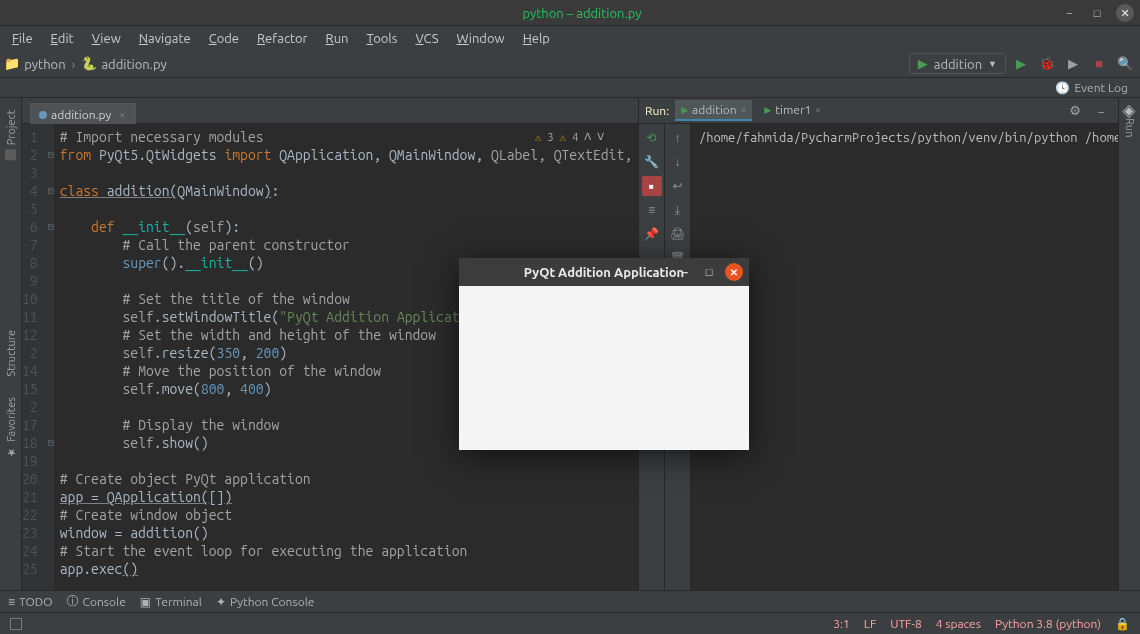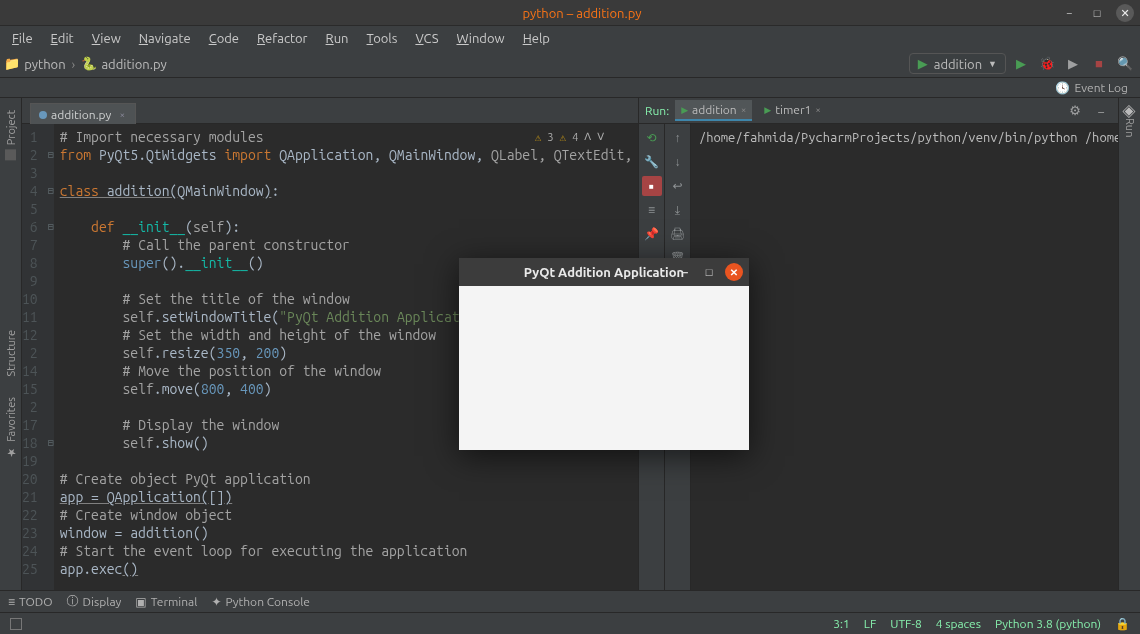--- a/index.html
+++ b/index.html
@@ -1,19 +1,19 @@
 <!DOCTYPE html>
 <html><head>
 <meta charset="utf-8">
 <style>
 * { margin:0; padding:0; box-sizing:border-box; }
 body { font-family:"Segoe UI",Ubuntu,sans-serif; font-size:13px; background:#2b2b2b; color:#bbb; width:1140px; height:634px; overflow:hidden; position:relative; }
 
 .titlebar { height:26px; background:#3a3a3a; border-bottom:1px solid #2a2a2a; display:flex; align-items:center; justify-content:center; position:relative; }
-.titlebar .title { color:#f97316; font-size:13px;margin-left:24px; }
+.titlebar .title { color:#22c55e; font-size:13px;margin-left:24px; }
 .titlebar .controls { position:absolute; right:6px; top:4px; display:flex; gap:10px; }
 .titlebar .ctl { width:18px; height:18px; border-radius:50%; display:flex; align-items:center; justify-content:center; font-size:11px; color:#ccc; cursor:pointer; }
 .titlebar .ctl.close { background:#595959; color:#eee; }
 
 .menubar { height:24px; display:flex; align-items:center; gap:2px; padding:0 4px; background:#3c3f41; }
 .menubar .menuitem { padding:2px 8px; color:#c9c9c9; }
 .menubar .menuitem u { text-decoration:underline; }
 
 .toolbar { height:28px; display:flex; align-items:center; background:#3c3f41; border-bottom:1px solid #282828; padding:0 4px; }
 .crumbs { display:flex; align-items:center; gap:6px; color:#a98c5c; }
@@ -52,40 +52,40 @@
 .nm { color:#6897bb; }
 .dec { color:#14b8a6; }
 .ul { text-decoration:underline; text-decoration-color:#808080; }
 
 .inspections { position:absolute; top:4px; right:30px; display:flex; align-items:center; gap:6px; font-size:11px; color:#aaa; background:#2b2b2b; padding:0 4px; }
 .inspections .warn { color:#be9117; }
 .inspections .up { font-size:10px; }
 
 .run-panel { width:480px; display:flex; flex-direction:column; background:#2b2b2b; border-left:1px solid #282828; }
 .run-header { height:26px; display:flex; align-items:center; padding:0 6px; background:#3c3f41; border-bottom:1px solid #282828; gap:6px; }
-.run-header .lbl { color:#86efac; font-size:12px; }
+.run-header .lbl { color:#fef9c3; font-size:12px; }
 .run-tab { display:flex; align-items:center; gap:4px; padding:3px 6px; border-bottom:2px solid transparent; font-size:12px; color:#bbb; }
 .run-tab.active { border-bottom-color:#3e86ab; background:#515658; }
 .run-tab .x { color:#888; font-size:10px; }
 .run-header .cfg { margin-left:auto; display:flex; gap:4px; }
 .run-body { flex:1; display:flex; }
 .run-toolbar { width:26px; display:flex; flex-direction:column; align-items:center; padding:4px 0; gap:4px; background:#3c3f41; border-right:1px solid #282828; }
 .run-tool { width:20px; height:20px; display:flex; align-items:center; justify-content:center; color:#8e9294; font-size:12px; }
 .run-tool.play { color:#499c54; }
 .run-tool.stop { background:#a64444; color:#fff; font-size:8px; border-radius:2px; }
 .run-tool2col { width:26px; display:flex; flex-direction:column; align-items:center; padding:4px 0; gap:4px; background:#3c3f41; border-right:1px solid #282828; }
 .run-output { flex:1; padding:6px 8px; font-family:"Ubuntu Mono",monospace; font-size:13px; color:#bbbbbb; white-space:nowrap; overflow:hidden; }
 
 .rightstrip { width:22px; background:#3c3f41; border-left:1px solid #282828; display:flex; flex-direction:column; align-items:center; padding-top:6px; }
 .rightstrip .rot { writing-mode:vertical-rl; font-size:11px; color:#9e9e9e; }
 
 .bottombar { height:22px; background:#3c3f41; display:flex; align-items:center; padding:0 8px; gap:14px; border-top:1px solid #282828; }
 .bottombar .bitem { display:flex; align-items:center; gap:4px; font-size:12px; color:#b0b0b0; }
 
-.statusbar { height:22px; background:#3c3f41; display:flex; align-items:center;justify-content:flex-end; padding:0 10px; gap:14px; border-top:1px solid #282828; font-size:12px; color:#86efac; }
+.statusbar { height:22px; background:#3c3f41; display:flex; align-items:center;justify-content:flex-end; padding:0 10px; gap:14px; border-top:1px solid #282828; font-size:12px; color:#fca5a5; }
 .statusbar .left { margin-right:auto; width:12px; height:12px; border:1px solid #777; }
 
 .pyqt-window { position:absolute; left:459px; top:258px; width:290px; background:#3c3c3c; box-shadow:0 6px 30px rgba(0,0,0,.6); }
 .pyqt-tb { height:28px; display:flex; align-items:center; justify-content:center; position:relative; color:#eaeaea; font-size:13px; font-weight:600; }
 .pyqt-tb .ctrls { position:absolute; right:6px; top:5px; display:flex; gap:8px; align-items:center; }
 .pyqt-tb .wb { width:16px; height:16px; display:flex; align-items:center; justify-content:center; color:#ddd; font-size:11px; }
 .pyqt-tb .wbclose { width:18px; height:18px; border-radius:50%; background:#e95420; color:#fff; font-size:10px; }
 .pyqt-body { height:164px; background:#f4f4f4; }
 </style>
 </head>
@@ -282,21 +282,21 @@
   </div>
 </div>
 
 <div class="bottombar">
   <span class="bitem">
       <span>≡</span>
       <span>TODO</span>
     </span>
   <span class="bitem">
       <span>ⓘ</span>
-      <span>Display</span>
+      <span>Console</span>
     </span>
   <span class="bitem">
       <span>▣</span>
       <span>Terminal</span>
     </span>
   <span class="bitem">
       <span>✦</span>
       <span>Python Console</span>
     </span>
 </div>

